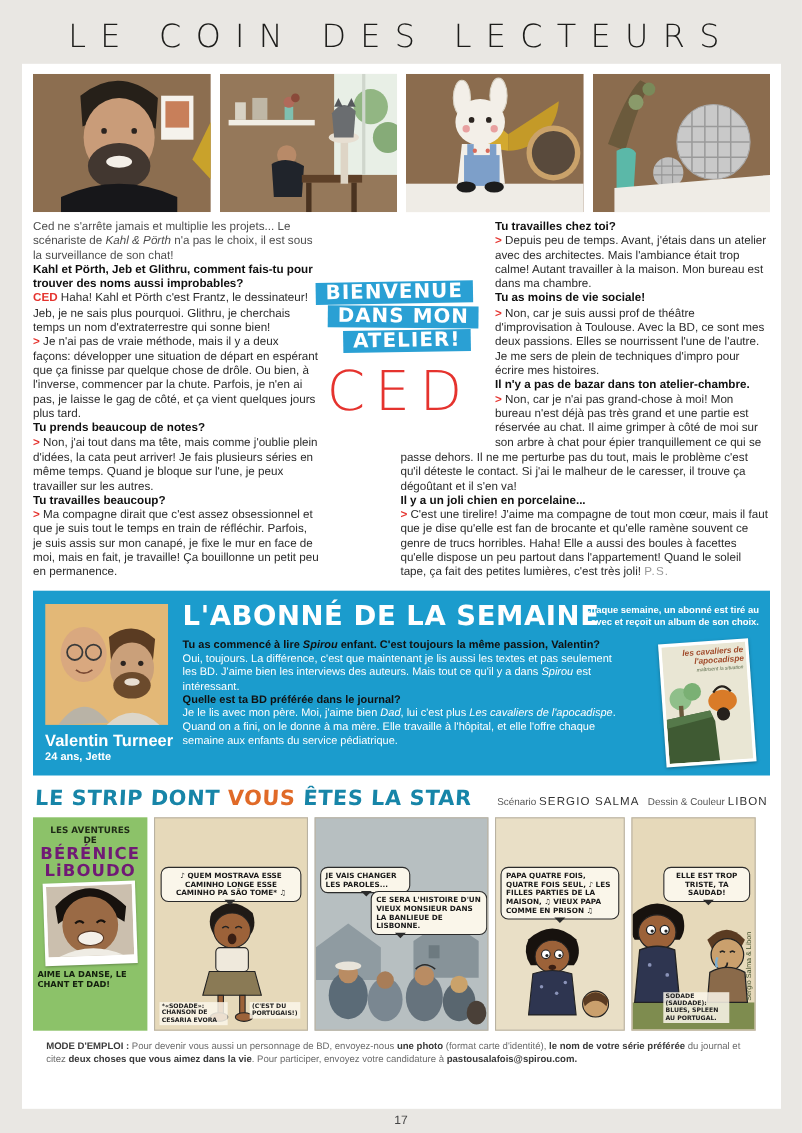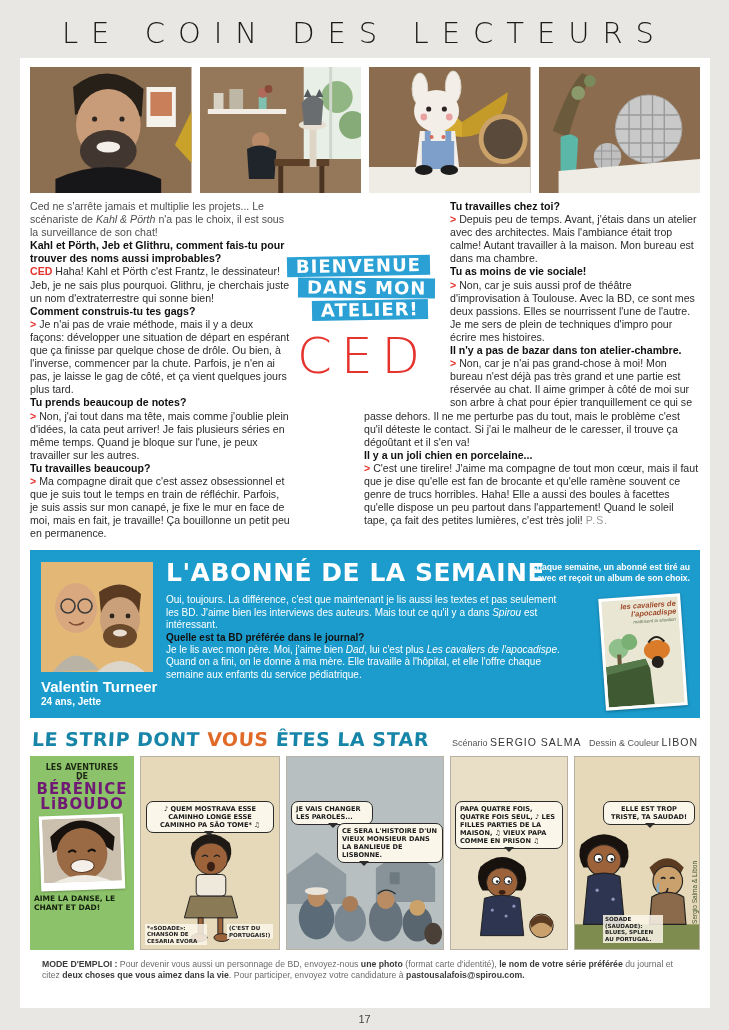--- a/index.html
+++ b/index.html
@@ -50,21 +50,21 @@
   .strip-title{font-family:"DejaVu Sans",sans-serif;font-weight:800;font-size:19px;letter-spacing:.5px;color:#1785a8;transform:skewX(-3deg);}
   .strip-title .orange{color:#e06a28;}
   .strip-credits{font-size:9px;color:#555;}
   .strip-credits b{font-size:10.5px;color:#333;font-weight:400;letter-spacing:1px;}
   .panels{display:flex;gap:6px;margin:6px 10px 0;height:194px;}
   .panel{position:relative;box-sizing:border-box;overflow:hidden;border:1px solid #b9b2a2;}
   .p1{width:104px;background:#8cc269;border:none;padding:5px 4px;}
   .p2{width:140px;background:#e6d9ba;}
   .p3{width:158px;background:#b7bfc1;}
   .p4{width:118px;background:#e9dfc6;}
-  .p5{width:126px;background:#e6d9ba;}
+  .p5{width:113px;background:#e6d9ba;}
   .hand{font-family:"DejaVu Sans",sans-serif;font-weight:700;}
   .p1 .heading{font-size:8px;text-align:center;color:#1e2a16;line-height:9px;margin-top:2px;}
   .p1 .name{font-size:15px;line-height:15px;text-align:center;color:#701a75;margin:1px 0 3px;letter-spacing:1px;}
   .p1 .caption{font-size:7.5px;color:#14200e;line-height:9px;margin-top:4px;}
   .photo-frame{background:#fff;padding:3px 3px 8px;margin:0 6px;transform:rotate(-2deg);box-shadow:0 1px 2px rgba(0,0,0,.25);}
   .photo-frame svg{display:block;width:100%;height:64px;}
   .bubble{position:absolute;background:#faf6ea;border:1px solid #2b2b2b;border-radius:7px;padding:3px 4px;font-size:6.6px;line-height:8px;color:#1a1a1a;z-index:3;margin-top:40px;}
   .bubble:after{content:"";position:absolute;bottom:-9px;left:45%;border:5px solid transparent;border-top-color:#2b2b2b;}
   .b-p2{left:5px;right:5px;top:4px;text-align:center;}
   .b-p3a{left:4px;top:4px;width:72px;}
@@ -186,22 +186,21 @@
             </g>
           <path d="M20 104 L165 92 L165 126 L20 126 Z" fill="#efece6"></path>
         </svg>
       </div>
     </div>
 
     <div class="interview">
       <div class="col-left">
         <p class="intro"><span>Ced ne s'arrête jamais et multiplie les projets... Le scénariste de </span><i>Kahl &amp; Pörth</i><span> n'a pas le choix, il est sous la surveillance de son chat!</span></p>
         <p class="q">Kahl et Pörth, Jeb et Glithru, comment fais-tu pour trouver des noms aussi improbables?</p>
-        <p class="answer"><span class="prefix">CED</span> <span>Haha! Kahl et Pörth c'est Frantz, le dessinateur! Jeb, je ne sais plus pourquoi. Glithru, je cherchais juste un nom d'extraterrestre qui sonne bien!</span></p>
-        <p class="q">Comment construis-tu tes gags?</p>
+        <p class="answer"><span class="prefix">CED</span> <span>Haha! Kahl et Pörth c'est Frantz, le dessinateur! Jeb, je ne sais plus pourquoi. Glithru, je cherchais temps un nom d'extraterrestre qui sonne bien!</span></p>
         <p class="answer"><span class="prefix">&gt;</span> <span>Je n'ai pas de vraie méthode, mais il y a deux façons: développer une situation de départ en espérant que ça finisse par quelque chose de drôle. Ou bien, à l'inverse, commencer par la chute. Parfois, je n'en ai pas, je laisse le gag de côté, et ça vient quelques jours plus tard.</span></p>
         <p class="q">Tu prends beaucoup de notes?</p>
         <p class="answer"><span class="prefix">&gt;</span> <span>Non, j'ai tout dans ma tête, mais comme j'oublie plein d'idées, la cata peut arriver! Je fais plusieurs séries en même temps. Quand je bloque sur l'une, je peux travailler sur les autres.</span></p>
         <p class="q">Tu travailles beaucoup?</p>
         <p class="answer"><span class="prefix">&gt;</span> <span>Ma compagne dirait que c'est assez obsessionnel et que je suis tout le temps en train de réfléchir. Parfois, je suis assis sur mon canapé, je fixe le mur en face de moi, mais en fait, je travaille! Ça bouillonne un petit peu en permanence.</span></p>
       </div>
       <div class="col-right">
         <div class="atelier-float">
           <span class="badge-line bl1">BIENVENUE</span><br>
           <span class="badge-line bl2">DANS MON</span><br>
@@ -235,20 +234,21 @@
           <circle cx="71" cy="54" r="2.4" fill="#2b2420"></circle>
             <circle cx="87" cy="54" r="2.4" fill="#2b2420"></circle>
           <path d="M56 110 Q79 88 104 110 Z" fill="#dcd6ca"></path>
         </svg>
       </div>
       <div class="sub-name">Valentin Turneer</div>
       <div class="sub-details">24 ans, Jette</div>
       <div class="sub-title">L'ABONNÉ DE LA SEMAINE</div>
       <div class="sub-note">Chaque semaine, un abonné est tiré au avec et reçoit un album de son choix.</div>
       <div class="sub-body">
+        <p class="q"><span>Tu as commencé à lire </span><i>Spirou</i><span> enfant. C'est toujours la même passion, Valentin?</span></p>
         <p><span>Oui, toujours. La différence, c'est que maintenant je lis aussi les textes et pas seulement les BD. J'aime bien les interviews des auteurs. Mais tout ce qu'il y a dans </span><i>Spirou</i><span> est intéressant.</span></p>
         <p class="q">Quelle est ta BD préférée dans le journal?</p>
         <p><span>Je le lis avec mon père. Moi, j'aime bien </span><i>Dad</i><span>, lui c'est plus </span><i>Les cavaliers de l'apocadispe</i><span>. Quand on a fini, on le donne à ma mère. Elle travaille à l'hôpital, et elle l'offre chaque semaine aux enfants du service pédiatrique.</span></p>
       </div>
       <div class="book">
         <div class="book-inner">
           <svg viewBox="0 0 76 106" preserveAspectRatio="none">
             <rect width="76" height="106" fill="#e9e6d4"></rect>
             <circle cx="14" cy="48" r="10" fill="#8fbf8a"></circle>
               <circle cx="25" cy="42" r="8" fill="#7ab074"></circle>

